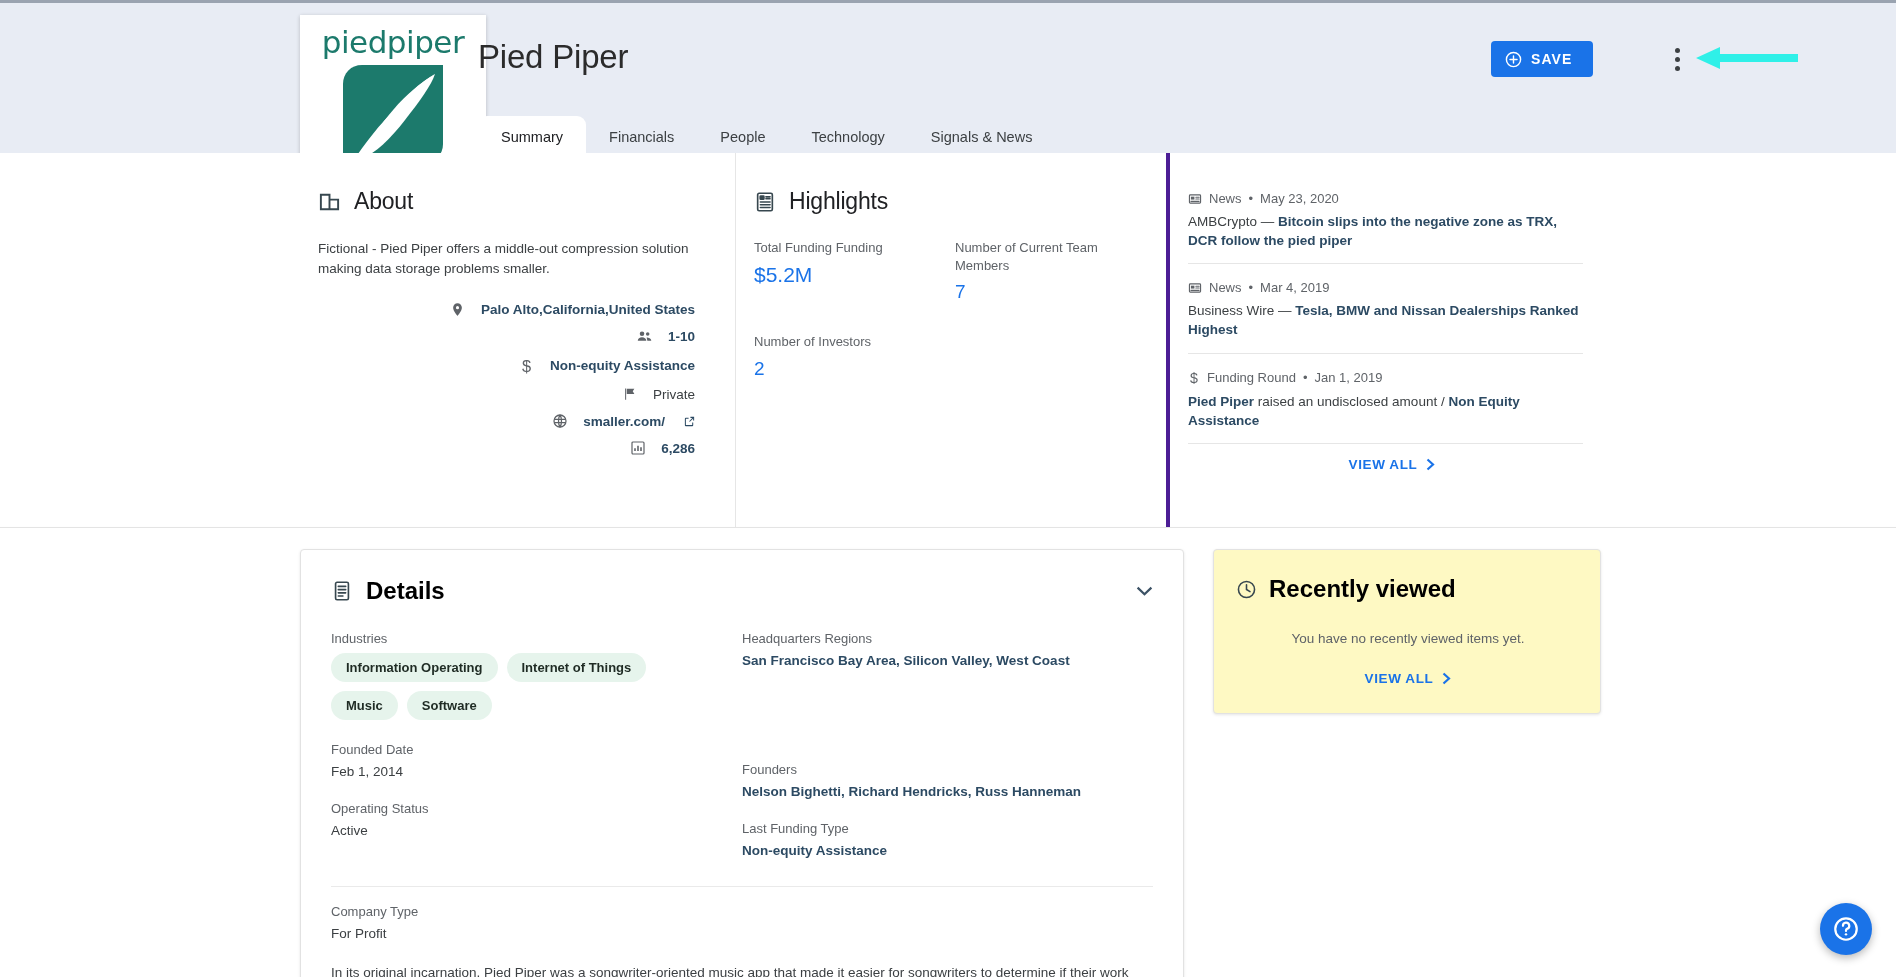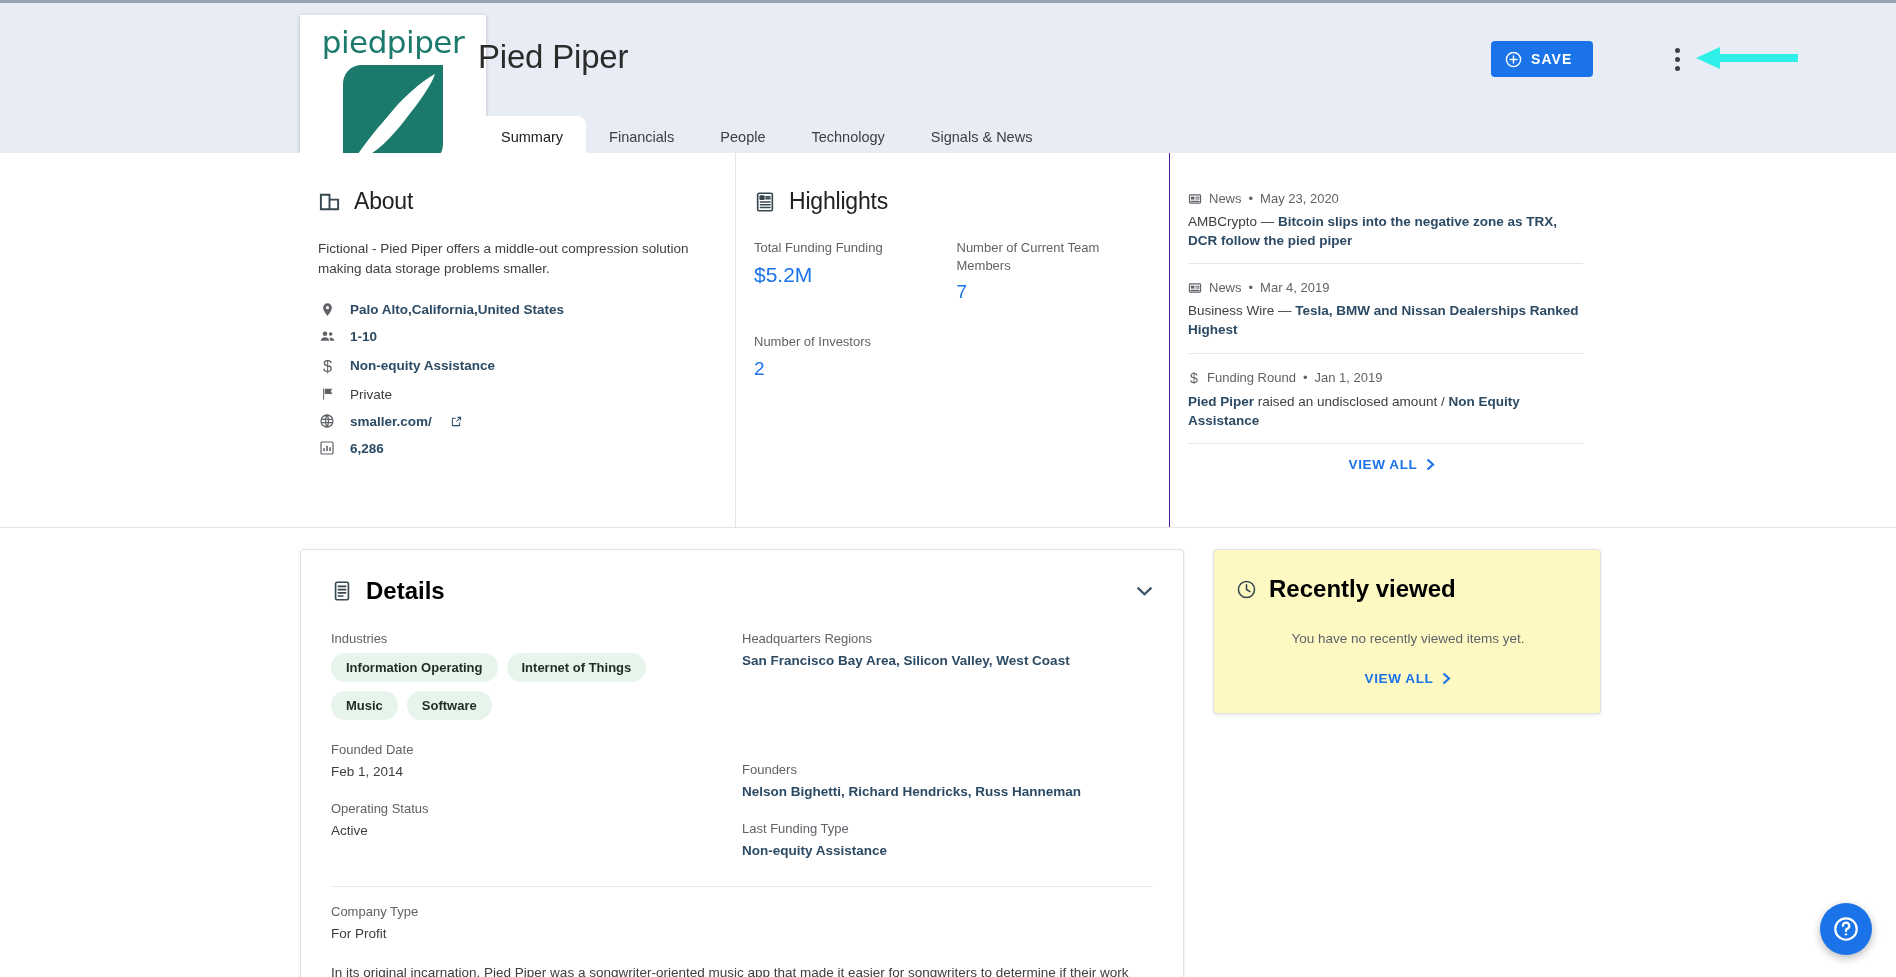--- a/index.html
+++ b/index.html
@@ -73,29 +73,29 @@
     background: #ffffff; border-radius: 9px 9px 0 0; font-weight: 400; color: #202124;
   }
 
   
   .top-panels {
     position: absolute; left: 0; top: 153px; width: 1896px; height: 375px;
     background: #fff; display: flex;
   }
   .panel { position: relative; }
   .panel-about { width: 735px; padding: 35px 40px 0 318px; }
-  .panel-highlights { width: 435px; padding: 35px 10px 0 18px; border-left: 1px solid #e6e6e6; border-right: 1px solid #4c1d95; }
+  .panel-highlights { width: 435px; padding: 35px 10px 0 18px; border-left: 1px solid #e6e6e6; border-right: 4px solid #4c1d95; }
   .panel-news { flex: 1; padding: 35px 300px 0 18px; }
 
   .sec-head { display: flex; align-items: center; gap: 13px; margin-bottom: 24px; }
   .sec-head h2 { font-size: 23px; font-weight: 500; color: #202124; letter-spacing: -0.2px; }
 
   .about-desc { font-size: 13.5px; color: #3c4043; line-height: 1.46; max-width: 380px; margin-bottom: 24px; }
   .about-list { display: flex; flex-direction: column; gap: 11px; }
-  .about-row { display: flex; align-items: center; gap: 14px; font-size: 13.5px; }
+  .about-row { display: flex; align-items: center; gap: 14px; font-size: 13.5px; justify-content: flex-end; }
   .about-row .ico { width: 18px; display: flex; justify-content: center; color: #5f6368; }
   .about-row .lnk { color: #2c4a63; font-weight: 700; }
   .about-row .plain { color: #3c4043; }
   .ext { margin-left: 5px; color: #2c4a63; font-size: 11px; }
 
   
   .hl-grid { display: flex; flex-wrap: wrap; }
   .hl-cell { width: 50%; margin-bottom: 30px; }
   .hl-label { font-size: 13px; color: #5f6368; line-height: 1.4; max-width: 160px; margin-bottom: 6px; }
   .hl-value { font-size: 21px; color: #1a73e8; font-weight: 500; }

